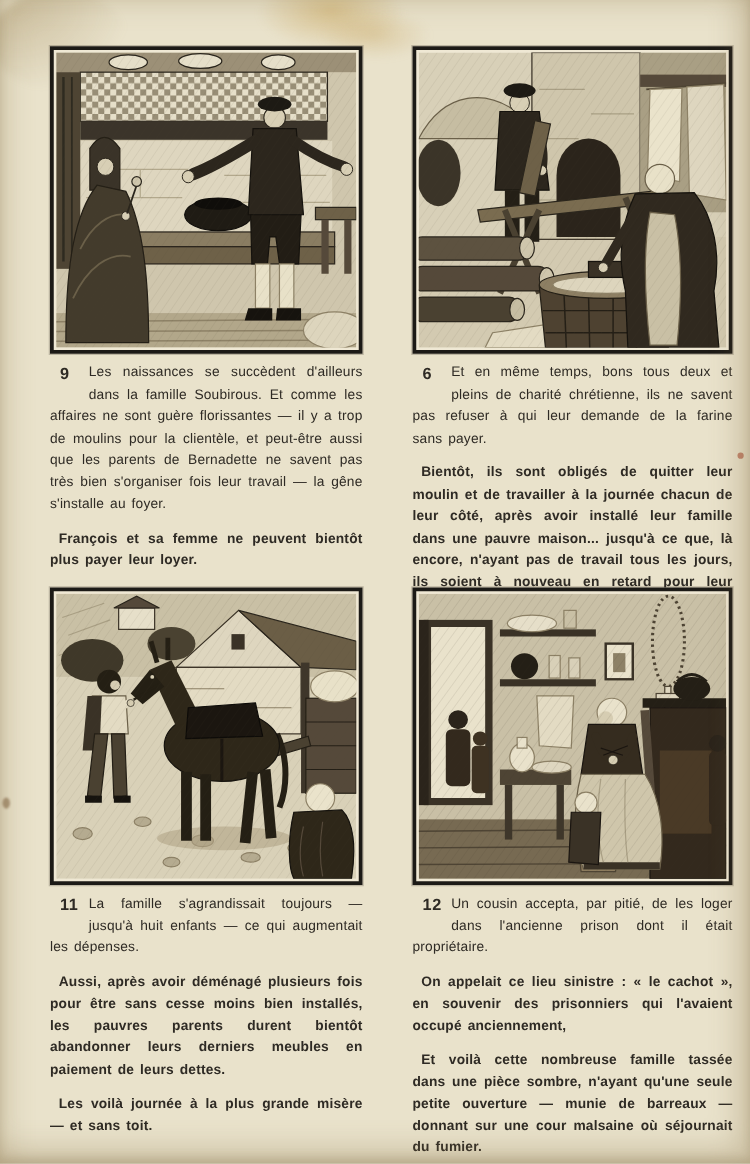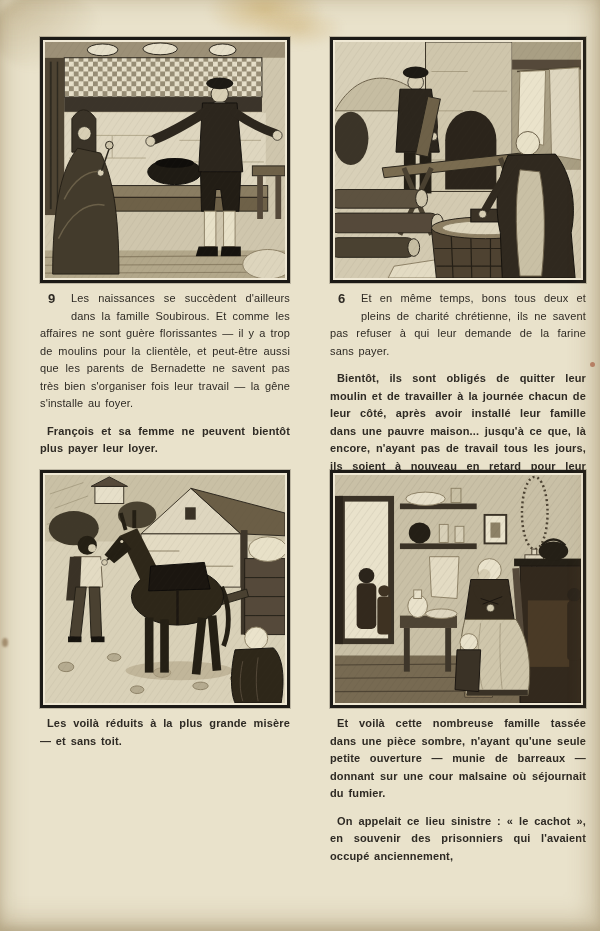--- a/index.html
+++ b/index.html
@@ -290,21 +290,23 @@
         <circle cx="220" cy="172" r="12" fill="#eae3cb" stroke="#8d8166"></circle>
         <path d="M198,184 C192,210 194,232 198,240 L246,240 C250,214 248,192 238,182 Z" fill="#2e2719" stroke="#15120d"></path>
         <g stroke="#55493a" stroke-width="1">
             <path d="M206,196 C202,214 203,228 206,238" fill="none"></path>
             <path d="M222,192 C219,212 220,228 222,238" fill="none"></path>
           </g>
         <rect width="250" height="240" fill="url(#h11)" opacity="0.18"></rect>
       </svg>
     </figure>
     <div class="txt">
-      <p class="cont">Les voilà réduits à la plus grande misère — et sans toit.</p>
+      <p><span class="num">11</span><span>La famille s'agrandissait toujours — jusqu'à huit enfants — ce qui augmentait les dépenses.</span></p>
+      <p class="cont">Aussi, après avoir déménagé plusieurs fois pour être sans cesse moins bien installés, les pauvres parents durent bientôt abandonner leurs derniers meubles en paiement de leurs dettes.</p>
+      <p class="cont">Les voilà journée à la plus grande misère — et sans toit.</p>
     </div>
   </section>
 
   <section class="cell row2" id="cell12">
     <figure class="frame">
       <svg viewBox="0 0 250 240" preserveAspectRatio="none" role="img" aria-label="Le cachot : la mère tricote près de la cheminée entourée de ses enfants, sous le crucifix et le chapelet">
         <defs>
           <pattern id="h12" width="6" height="6" patternUnits="userSpaceOnUse" patternTransform="rotate(35)">
             <rect width="6" height="6" fill="none"></rect>
               <line x1="0" y1="0" x2="0" y2="6" stroke="#3a3226" stroke-width="0.7"></line>
@@ -379,17 +381,18 @@
 
         <circle cx="136" cy="176" r="9" fill="#e9e2cb" stroke="#8d8166"></circle>
         <path d="M124,184 L148,184 L146,228 L122,226 Z" fill="#3a3226" stroke="#1a1510"></path>
 
         <circle cx="243" cy="126" r="7" fill="#2b241b"></circle>
         <rect x="236" y="133" width="14" height="62" rx="4" fill="#33291d"></rect>
         <rect width="250" height="240" fill="url(#h12)" opacity="0.2"></rect>
       </svg>
     </figure>
     <div class="txt">
+      <p><span class="num">12</span><span>Un cousin accepta, par pitié, de les loger dans l'ancienne prison dont il était propriétaire.</span></p>
+      <p class="cont">On appelait ce lieu sinistre : « le cachot », en souvenir des prisonniers qui l'avaient occupé anciennement,</p>
       <p class="cont">Et voilà cette nombreuse famille tassée dans une pièce sombre, n'ayant qu'une seule petite ouverture — munie de barreaux — donnant sur une cour malsaine où séjournait du fumier.</p>
-      <p class="cont">On appelait ce lieu sinistre : « le cachot », en souvenir des prisonniers qui l'avaient occupé anciennement,</p>
     </div>
   </section>
 </div>
 
 </body></html>

